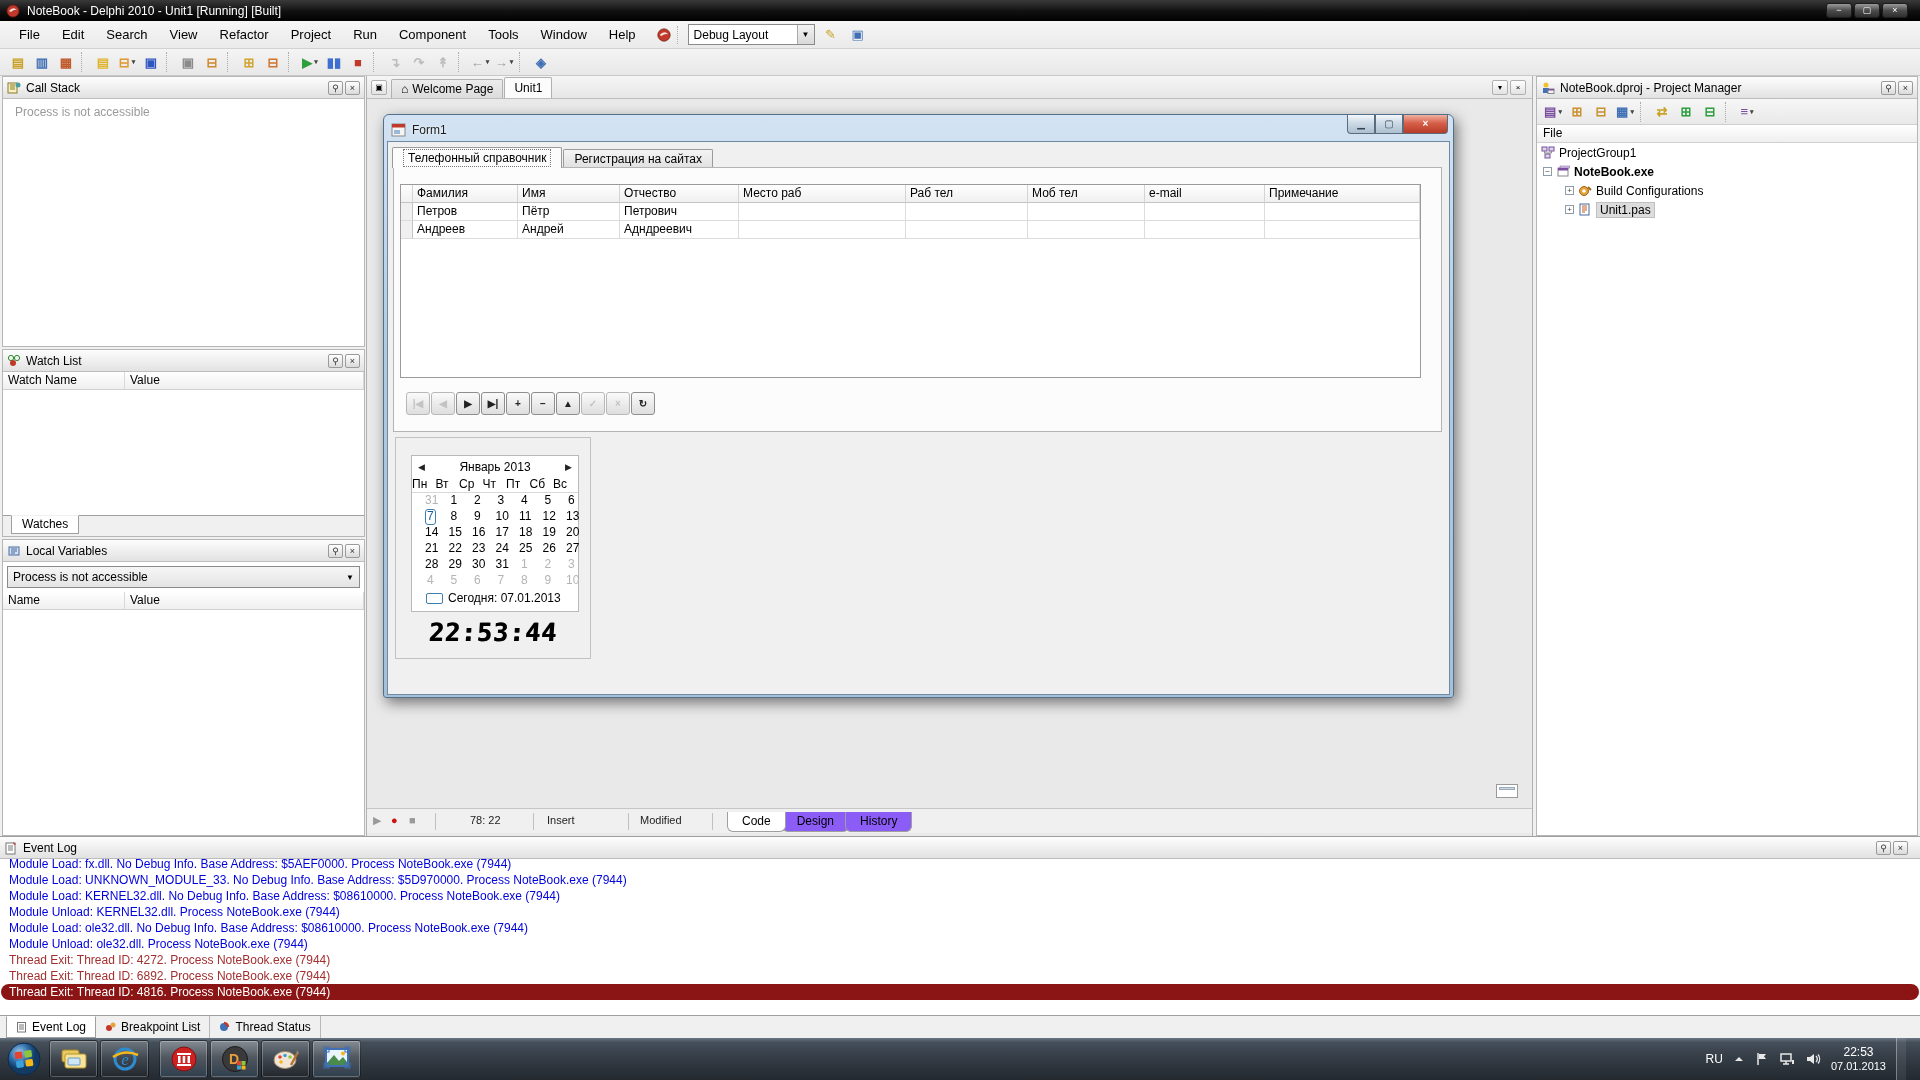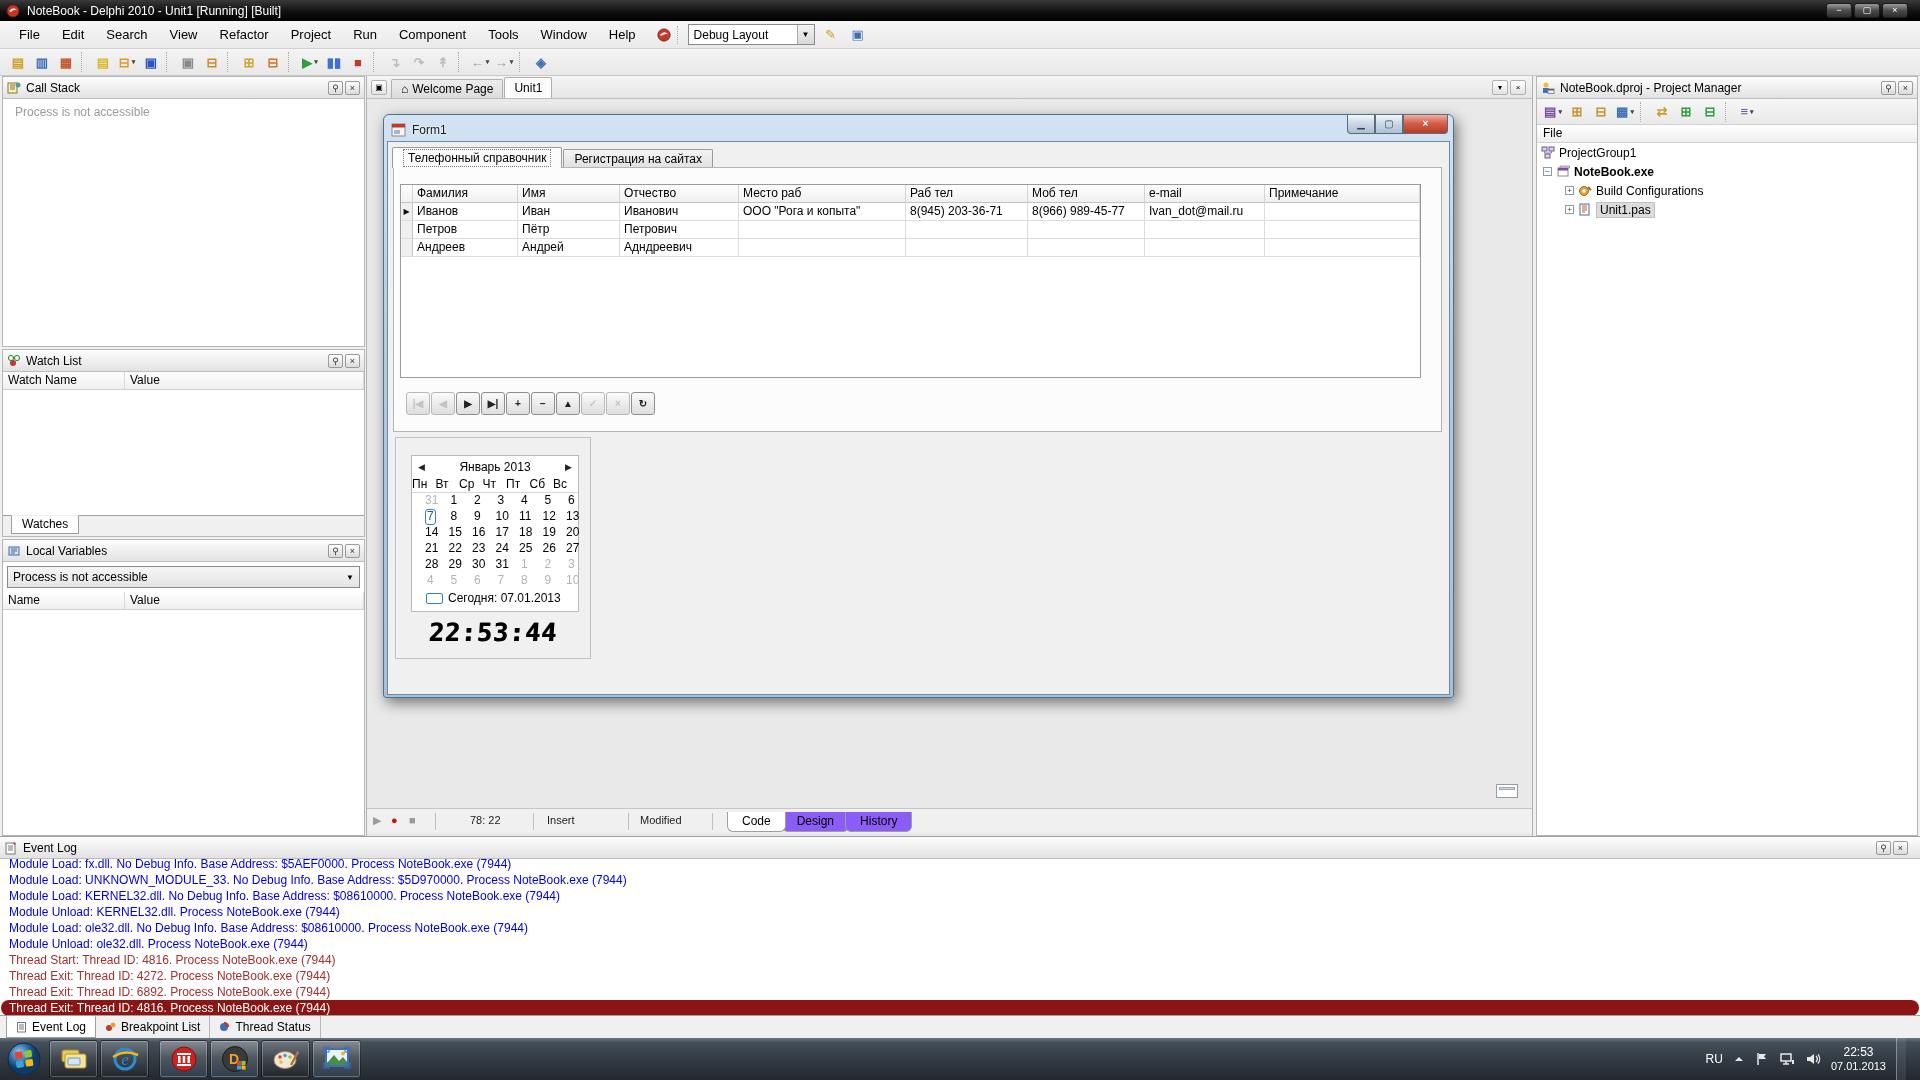--- a/index.html
+++ b/index.html
@@ -487,31 +487,20 @@
           <div>Имя</div>
           <div>Отчество</div>
           <div>Место раб</div>
           <div>Раб тел</div>
           <div>Моб тел</div>
           <div>e-mail</div>
           <div>Примечание</div>
         </div>
         <div>
 
-        <div class="g-row">
-            <div class="g-ind cur"></div>
-            <div>Иванов</div>
-            <div>Иван</div>
-            <div>Иванович</div>
-            <div>ООО "Рога и копыта"</div>
-            <div>8(945) 203-36-71</div>
-            <div>8(966) 989-45-77</div>
-            <div>Ivan_dot@mail.ru</div>
-            <div></div>
-          </div>
             <div class="g-row">
             <div class="g-ind"></div>
             <div>Петров</div>
             <div>Пётр</div>
             <div>Петрович</div>
             <div></div>
             <div></div>
             <div></div>
             <div></div>
             <div></div>
@@ -730,21 +719,20 @@
     </div>
   </div>
   <div id="el-list">
 
   <div class="el-line">Module Load: fx.dll. No Debug Info. Base Address: $5AEF0000. Process NoteBook.exe (7944)</div>
       <div class="el-line">Module Load: UNKNOWN_MODULE_33. No Debug Info. Base Address: $5D970000. Process NoteBook.exe (7944)</div>
       <div class="el-line">Module Load: KERNEL32.dll. No Debug Info. Base Address: $08610000. Process NoteBook.exe (7944)</div>
       <div class="el-line">Module Unload: KERNEL32.dll. Process NoteBook.exe (7944)</div>
       <div class="el-line">Module Load: ole32.dll. No Debug Info. Base Address: $08610000. Process NoteBook.exe (7944)</div>
       <div class="el-line">Module Unload: ole32.dll. Process NoteBook.exe (7944)</div>
-      <div class="el-line red">Thread Start: Thread ID: 4816. Process NoteBook.exe (7944)</div>
       <div class="el-line red">Thread Exit: Thread ID: 4272. Process NoteBook.exe (7944)</div>
       <div class="el-line red">Thread Exit: Thread ID: 6892. Process NoteBook.exe (7944)</div>
       <div class="el-line red selected">Thread Exit: Thread ID: 4816. Process NoteBook.exe (7944)</div>
     </div>
   <div id="el-tabs">
     <div class="el-tab active">
       <svg width="12" height="12" viewBox="0 0 12 12">
           <rect x="1.5" y="1.5" width="8" height="9.5" fill="#fff" stroke="#777"></rect>
           <path d="M3 4h5M3 6h5M3 8h5" stroke="#777"></path>
         </svg>

